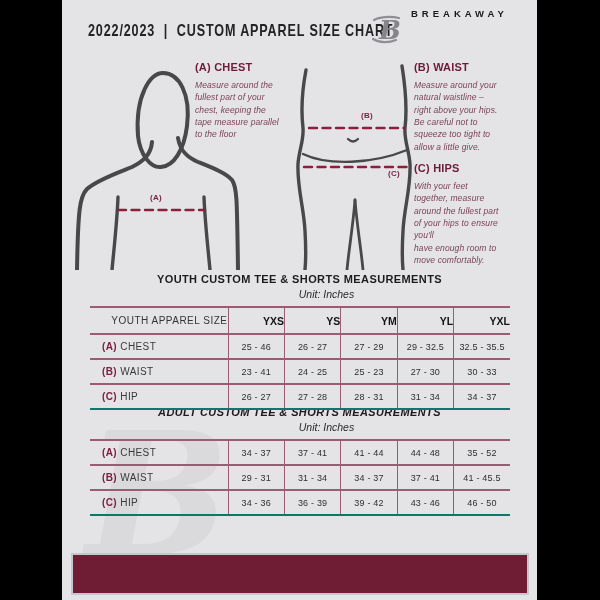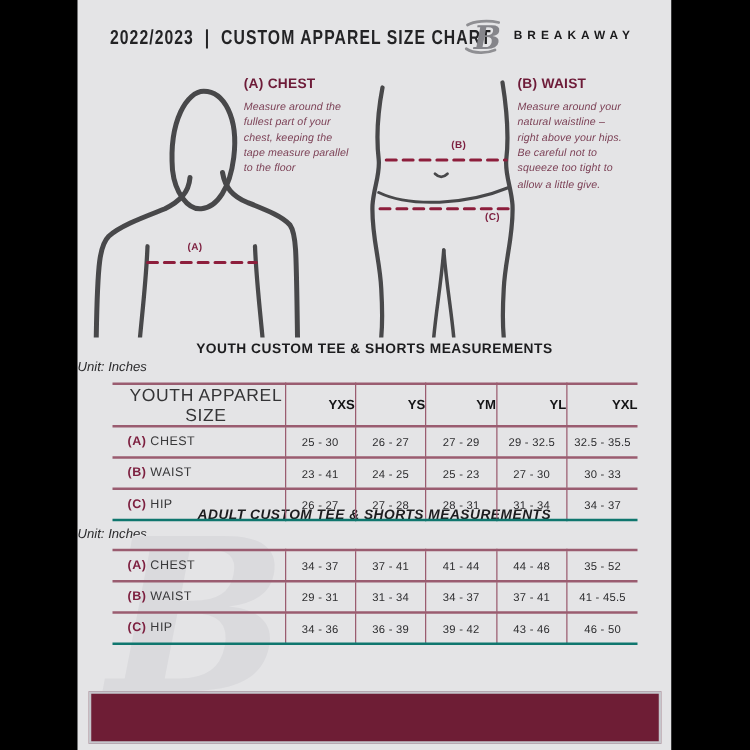--- a/index.html
+++ b/index.html
@@ -15,21 +15,21 @@
   }
   
   .hdr-title{
     position:absolute;left:26px;top:21px;
     font-size:15px;font-weight:bold;color:#232325;
     letter-spacing:1px;white-space:pre;
     transform:scale(0.84,1.08);transform-origin:left top;
   }
   .logo{position:absolute;left:306px;top:13px;width:38px;height:32px;}
   .brand{
-    position:absolute;left:349px;top:23px;
+    position:absolute;left:349px;top:8px;
     font-size:9.5px;font-weight:bold;color:#1a1a1c;letter-spacing:4px;white-space:pre;
   }
   
   .fig{position:absolute;}
   .fig path, .fig line{fill:none;stroke-linecap:round;stroke-linejoin:round;}
   .outline{stroke:#48484a;}
   .dash{stroke:#8d1e3c;stroke-width:2.4;stroke-dasharray:8 5.5;}
   .marker{
     position:absolute;font-size:8px;font-weight:bold;color:#7d2040;letter-spacing:.3px;
   }
@@ -40,35 +40,35 @@
   .guide-p{
     font-size:8.5px;font-style:italic;color:#7c4156;line-height:1.45;
     white-space:pre-line;margin:0;letter-spacing:.1px;
   }
   
   .tbl-title{
     position:absolute;left:0;width:475px;text-align:center;
     font-size:11px;font-weight:bold;color:#1c1c1e;letter-spacing:.4px;
   }
   .tbl-unit{
-    position:absolute;left:0;width:529px;
+    position:absolute;left:0;width:529px;text-align:center;
     font-size:10.5px;font-style:italic;color:#2a2a2c;
   }
   table.size-table{
     position:absolute;left:28px;width:420px;border-collapse:collapse;table-layout:fixed;
     z-index:2;
   }
   table.size-table col.c0{width:138px;}
   table.size-table col.cn{width:56.4px;}
   table.size-table tr{border-top:2px solid #9a5c70;}
   table.size-table tr:last-child{border-bottom:2px solid #0f766e;}
   table.size-table th+th, table.size-table td+td{border-left:1.4px solid #9a5c70;}
   table.size-table th{height:25px;font-weight:bold;font-size:10.5px;color:#141416;text-align:right;padding:0;}
   table.size-table th.rowhead{
-    font-weight:normal;font-size:14px;color:#343436;text-align:center;
+    font-weight:normal;font-size:10px;color:#343436;text-align:right;
     padding-left:12px;letter-spacing:.5px;
   }
   table.size-table td{height:23px;font-size:9px;color:#2e2e30;text-align:center;padding:0;letter-spacing:.2px;}
   table.size-table td.rowlabel{text-align:left;padding-left:12px;font-size:10px;letter-spacing:.4px;color:#38383a;}
   td.rowlabel .pfx{font-weight:bold;color:#7d2040;}
   
   .watermark{
     position:absolute;left:24px;top:418px;z-index:1;
     font-family:"DejaVu Serif", serif;font-weight:bold;font-style:italic;
     font-size:170px;line-height:0.9;color:#dadadd;
@@ -129,20 +129,30 @@
   </div>
   <div class="guide-block" style="left:352px;top:61px;">
     <div class="guide-h">(B) WAIST</div>
     <p class="guide-p">Measure around your
 natural waistline –
 right above your hips.
 Be careful not to
 squeeze too tight to
 allow a little give.</p>
   </div>
+  <div class="guide-block" style="left:352px;top:162px;">
+    <div class="guide-h">(C) HIPS</div>
+    <p class="guide-p">With your feet
+together, measure
+around the fullest part
+of your hips to ensure
+you'll
+have enough room to
+move comfortably.</p>
+  </div>
 
   <div class="watermark">B</div>
 
   <div class="tbl-title" style="top:273px;">YOUTH CUSTOM TEE &amp; SHORTS MEASUREMENTS</div>
   <div class="tbl-unit" style="top:288px;">Unit: Inches</div>
   <table class="size-table" style="top:306px;">
     <colgroup>
         <col class="c0">
         <col class="cn">
         <col class="cn">
@@ -157,21 +167,21 @@
       <th>YS</th>
       <th>YM</th>
       <th>YL</th>
       <th>YXL</th>
     </tr>
     <tr>
       <td class="rowlabel">
         <span class="pfx">(A)</span>
         <span>CHEST</span>
       </td>
-      <td>25 - 30</td>
+      <td>25 - 46</td>
       <td>26 - 27</td>
       <td>27 - 29</td>
       <td>29 - 32.5</td>
       <td>32.5 - 35.5</td>
     </tr>
     <tr>
       <td class="rowlabel">
         <span class="pfx">(B)</span>
         <span>WAIST</span>
       </td>

